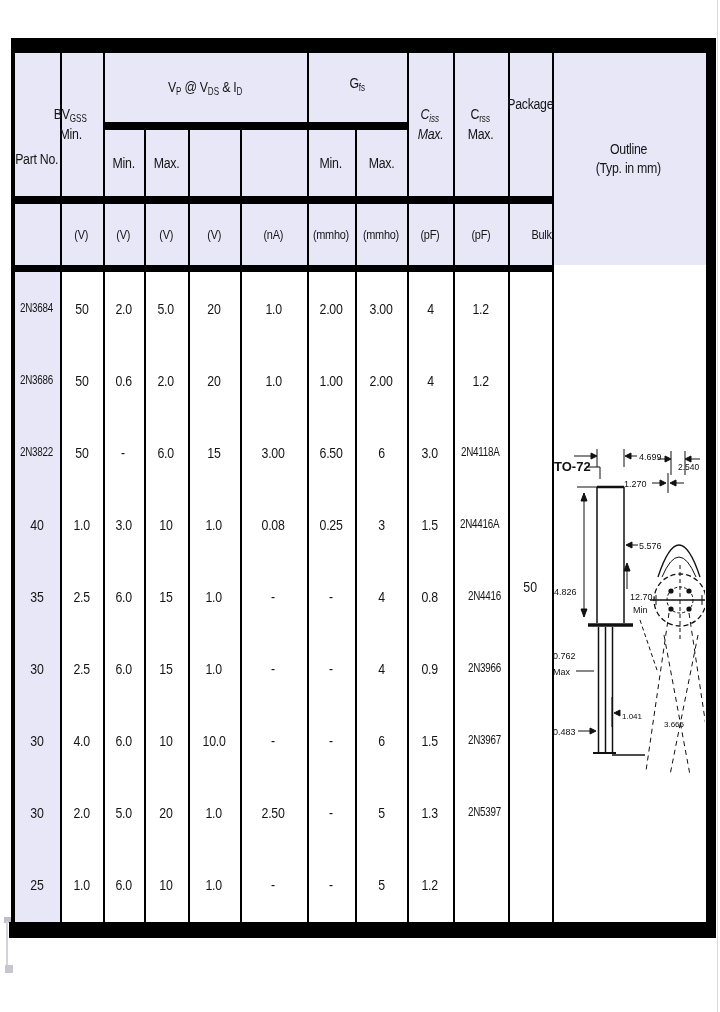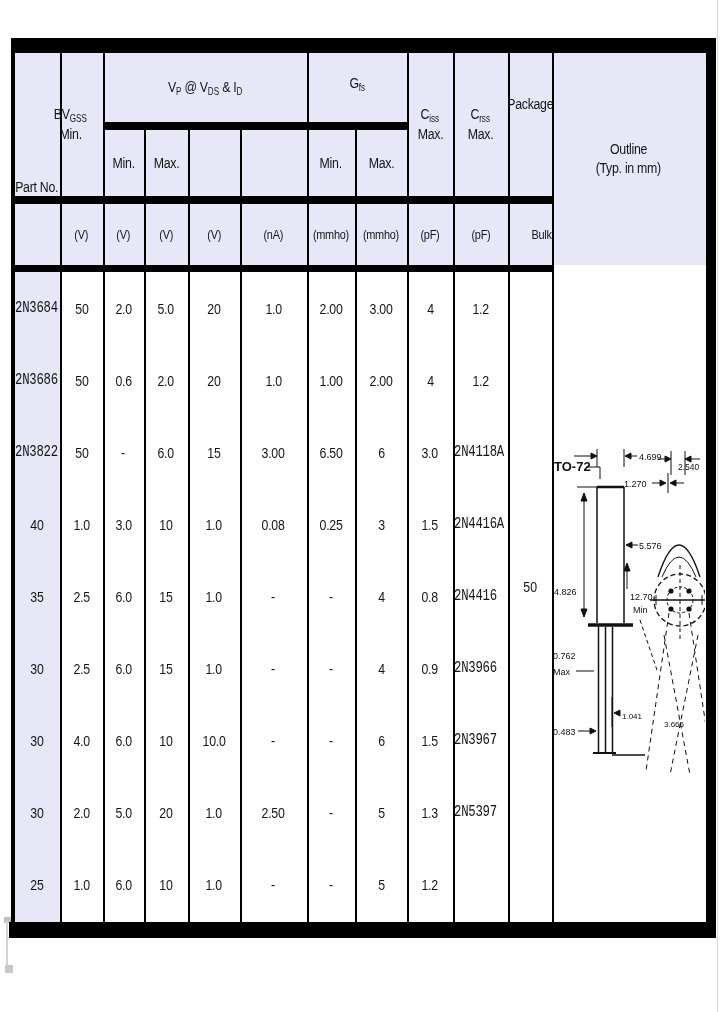--- a/index.html
+++ b/index.html
@@ -11,21 +11,21 @@
   .vline{position:absolute;width:2px;background:#000;}
   .hcell{position:absolute;display:flex;flex-direction:column;align-items:center;justify-content:center;
          text-align:center;font-size:13px;line-height:1.45;letter-spacing:-0.3px;}
   .tx{display:inline-block;transform:scale(0.95,1.18);white-space:nowrap;}
   .sub{font-size:8.5px;vertical-align:-3px;letter-spacing:0;}
   .unit{font-size:11.5px;}
   #data-grid{position:absolute;left:14px;top:272px;display:grid;
              grid-template-columns:46px 43px 41px 44px 52px 67px 48px 52px 46px 55px;
              grid-auto-rows:72px;}
   .cell{display:flex;align-items:center;justify-content:center;font-size:13px;letter-spacing:-0.3px;}
-  .cell.part{justify-content:flex-start;padding-left:1px;font-size:15px;font-family:Liberation Mono, monospace;}
+  .cell.part{justify-content:flex-end;padding-left:1px;font-size:12px;}
   .cell.part .tx{transform:scale(0.82,1.12);transform-origin:left center;}
   .pkgqty{position:absolute;left:508px;top:552px;width:44px;height:68px;display:flex;
           align-items:center;justify-content:center;font-size:13px;}
   svg text{font-family:"Liberation Sans",sans-serif;fill:#111;}
   .edge{position:absolute;background:#d9d9de;}
 </style>
 </head>
 <body>
 
 <div class="page">
@@ -57,21 +57,21 @@
   <div class="vline" style="left:355px;top:130px;height:792px;"></div>
   <div class="vline" style="left:407px;top:53px;height:869px;"></div>
   <div class="vline" style="left:453px;top:53px;height:869px;"></div>
   <div class="vline" style="left:508px;top:53px;height:869px;"></div>
   <div class="vline" style="left:552px;top:53px;height:869px;"></div>
 
   <div class="bar" style="left:103px;top:122px;width:304px;height:8px;"></div>
   <div class="bar" style="left:14px;top:196px;width:538px;height:8px;"></div>
   <div class="bar" style="left:14px;top:265px;width:538px;height:7px;"></div>
 
-  <div class="hcell" style="left:14px;top:53px;width:46px;height:212px;margin-top:28px;">
+  <div class="hcell" style="left:14px;top:53px;width:46px;height:212px;">
     <span class="tx">Part No.</span>
   </div>
   <div class="hcell" style="left:60px;top:53px;width:21px;height:143px;">
     <span class="tx"><span>BV</span><span class="sub">GSS</span></span>
     <span class="tx">Min.</span>
   </div>
   <div class="hcell" style="left:103px;top:53px;width:204px;height:69px;border-radius:13px;">
     <span class="tx"><span>V</span><span class="sub">P</span><span>  @  </span><span>V</span><span class="sub">DS</span><span>  &amp;  </span><span>I</span><span class="sub">D</span></span>
   </div>
   <div class="hcell" style="left:103px;top:130px;width:41px;height:66px;">
@@ -82,21 +82,21 @@
   </div>
   <div class="hcell" style="left:307px;top:53px;width:100px;height:62px;">
     <span class="tx"><span>G</span><span class="sub">fs</span></span>
   </div>
   <div class="hcell" style="left:307px;top:130px;width:48px;height:66px;">
     <span class="tx">Min.</span>
   </div>
   <div class="hcell" style="left:355px;top:130px;width:52px;height:66px;">
     <span class="tx">Max.</span>
   </div>
-  <div class="hcell" style="left:407px;top:53px;width:46px;height:143px;">
+  <div class="hcell" style="left:407px;top:53px;width:46px;height:143px;font-style:italic;">
     <span class="tx"><span>C</span><span class="sub">iss</span></span>
     <span class="tx">Max.</span>
   </div>
   <div class="hcell" style="left:453px;top:53px;width:55px;height:143px;">
     <span class="tx"><span>C</span><span class="sub">rss</span></span>
     <span class="tx">Max.</span>
   </div>
   <div class="hcell" style="left:508px;top:53px;width:44px;height:103px;text-align:right;">
     <span class="tx">Package</span>
   </div>

